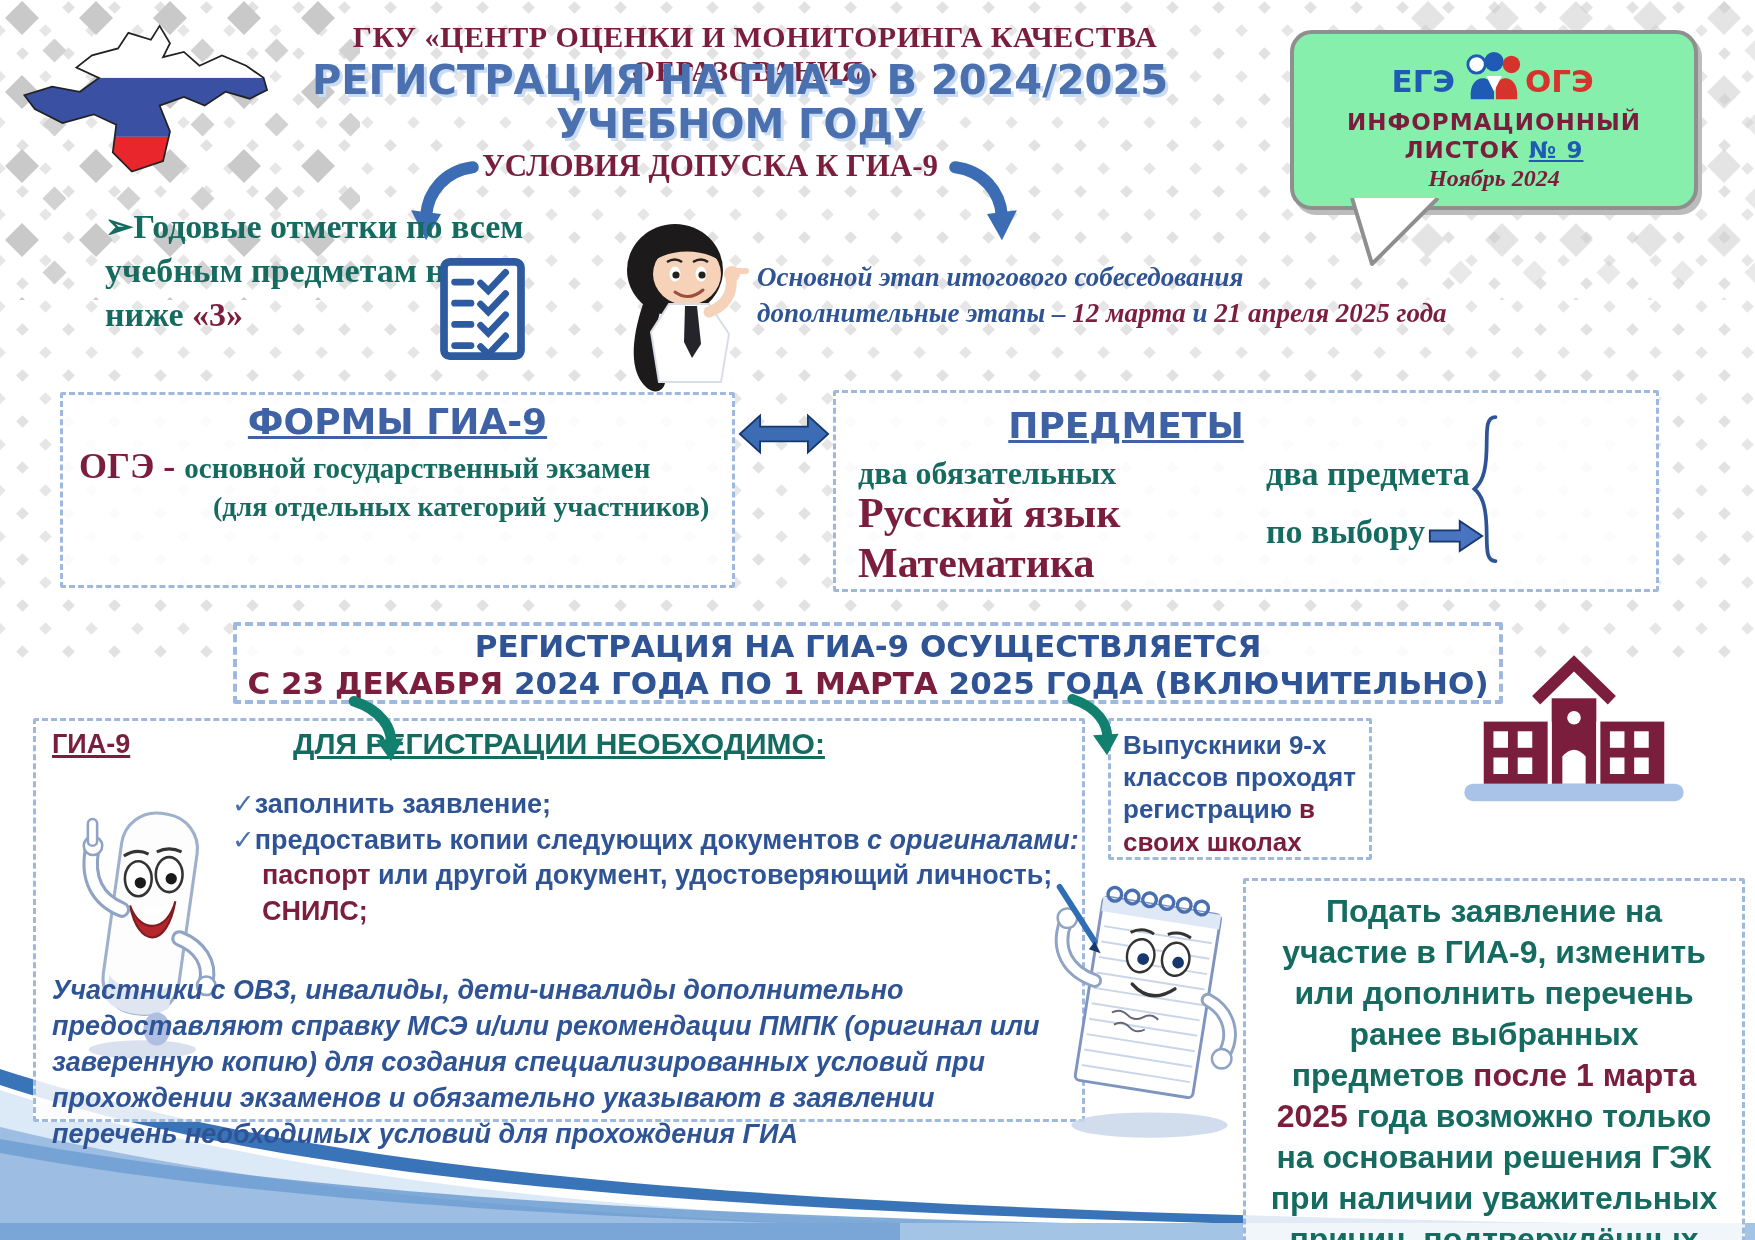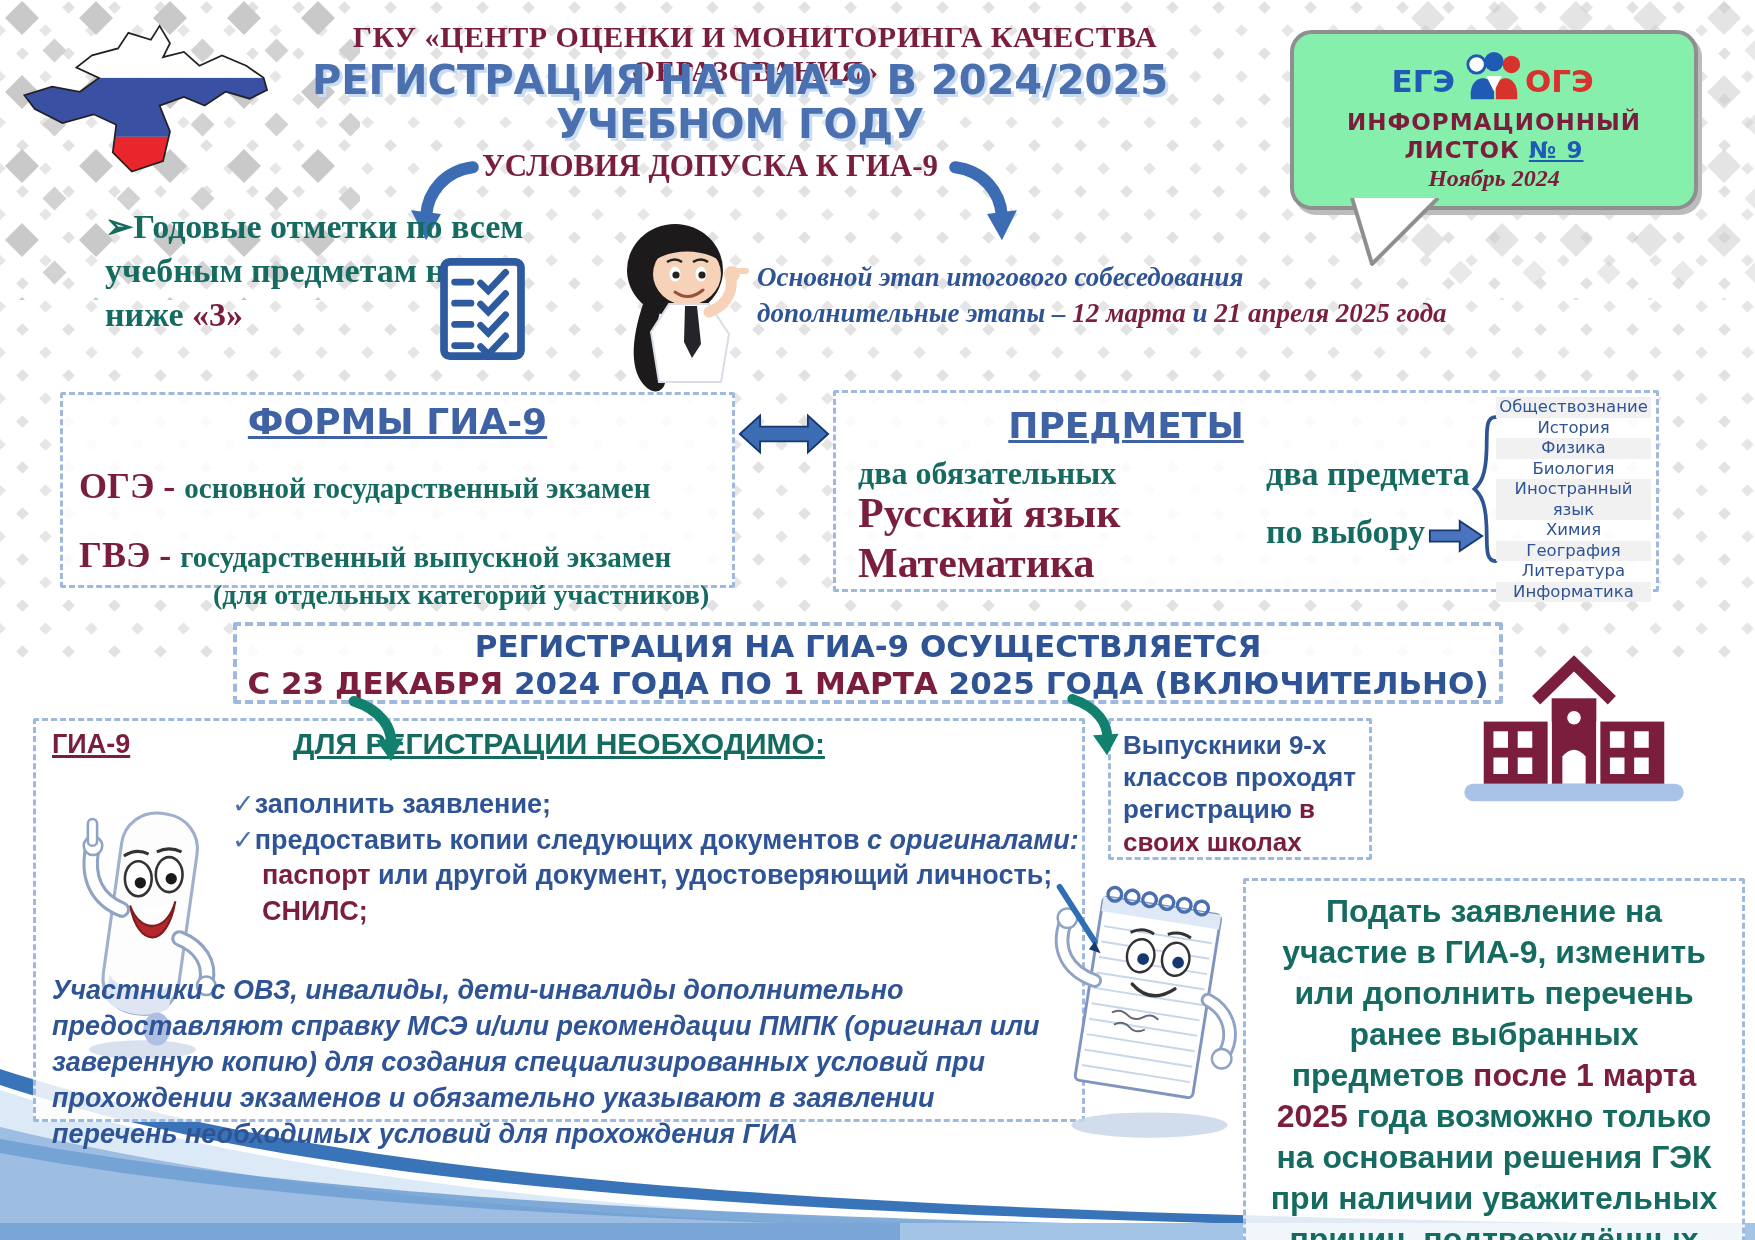--- a/index.html
+++ b/index.html
@@ -29,21 +29,21 @@
 
   #cond-left{left:105px;top:205px;width:440px;font-size:34px;font-weight:bold;line-height:1.3;}
   #check-icon{left:435px;top:258px;}
   #cond-right-head{left:755px;top:210px;width:640px;font-size:34px;font-weight:bold;}
   #cond-right-details{left:757px;top:260px;width:760px;font-size:27px;font-weight:bold;font-style:italic;
                       line-height:1.32;color:#2f5496;}
 
   #forms-box{left:60px;top:392px;width:669px;height:190px;}
   .box-title{display:block;text-align:center;font-size:36px;font-weight:bold;color:#3f62a5;
              text-decoration:underline;text-decoration-thickness:3px;margin-top:6px;}
-  .form-line{margin:20px 0 0 16px;line-height:1.35;}
+  .form-line{margin:0 0 0 16px;line-height:1.35;}
   .abbr{font-size:36px;font-weight:bold;color:#7b1d3d;font-family:"Liberation Serif",serif;}
   .formdef{font-size:29px;font-weight:bold;color:#156b60;font-family:"Liberation Serif",serif;}
   .form-note{margin-left:150px;font-size:28px;font-weight:bold;color:#156b60;font-family:"Liberation Serif",serif;}
 
   #subjects-box{left:833px;top:390px;width:820px;height:196px;}
   #subjects-title{position:absolute;left:0;top:6px;width:580px;text-align:center;}
   #mand-label{position:absolute;left:22px;top:62px;font-size:32px;font-weight:bold;color:#156b60;}
   #mand-1{position:absolute;left:22px;top:96px;font-size:42px;font-weight:bold;color:#7b1d3d;}
   #mand-2{position:absolute;left:22px;top:146px;font-size:42px;font-weight:bold;color:#7b1d3d;}
   #choice-1{position:absolute;left:430px;top:62px;font-size:34px;font-weight:bold;color:#156b60;}
@@ -185,54 +185,40 @@
   <div class="abs serif" id="cond-right-details" style="z-index:2;">
     <div>Основной этап итогового собеседования</div>
     <div><span>дополнительные этапы – </span><span class="maroon">12 марта</span><span> и </span><span class="maroon">21 апреля 2025 года</span></div>
   </div>
 
   <div class="abs dashbox" id="forms-box" style="z-index:1;">
     <span class="box-title sans">ФОРМЫ ГИА-9</span>
     <div class="form-line">
       <span class="abbr">ОГЭ</span><span class="abbr"> - </span><span class="formdef">основной государственный экзамен</span>
     </div>
-    <div class="form-line">
-      <span class="abbr">ГВЭ</span><span class="abbr"> - </span><span class="formdef">государственный выпускной экзамен</span>
-    </div>
     <div class="form-note">(для отдельных категорий участников)</div>
   </div>
 
   <svg class="abs" style="left:738px;top:408px;z-index:2;" width="92" height="52" viewBox="0 0 100 56">
     <polygon points="2,28 24,8 24,20 76,20 76,8 98,28 76,48 76,36 24,36 24,48" fill="#3b6cb4" stroke="#17386e" stroke-width="2"></polygon>
   </svg>
 
   <div class="abs dashbox serif" id="subjects-box" style="z-index:1;">
     <span class="box-title sans" id="subjects-title">ПРЕДМЕТЫ</span>
     <span id="mand-label">два обязательных</span>
     <span id="mand-1">Русский язык</span>
     <span id="mand-2">Математика</span>
     <span id="choice-1">два предмета</span>
     <span id="choice-2">по выбору</span>
     <svg id="choice-arrow" width="56" height="34" viewBox="0 0 60 36">
       <polygon points="2,12 34,12 34,2 58,18 34,34 34,24 2,24" fill="#4a74c0" stroke="#17386e" stroke-width="2"></polygon>
     </svg>
     <svg id="brace" width="30" height="200" viewBox="0 0 40 200">
       <path d="M34,4 C20,4 23,24 22,50 C21,80 15,92 6,100 C15,108 21,120 22,150 C23,176 20,196 34,196" stroke="#2f5496" stroke-width="5" fill="none" stroke-linecap="round"></path>
     </svg>
-    <div id="subject-list" class="sans">
-      <span class="subj">Обществознание</span>
-      <span class="subj">История</span>
-      <span class="subj">Физика</span>
-      <span class="subj">Биология</span>
-      <span class="subj">Иностранный язык</span>
-      <span class="subj">Химия</span>
-      <span class="subj">География</span>
-      <span class="subj">Литература</span>
-      <span class="subj">Информатика</span>
-    </div>
   </div>
 
   <div class="abs dashbox sans" id="reg-banner" style="z-index:1;">
     <div class="blue">РЕГИСТРАЦИЯ НА ГИА-9 ОСУЩЕСТВЛЯЕТСЯ</div>
     <div>
       <span class="maroon">С 23 ДЕКАБРЯ</span><span class="blue"> 2024 ГОДА ПО </span><span class="maroon">1 МАРТА</span><span class="blue"> 2025 ГОДА (ВКЛЮЧИТЕЛЬНО)</span>
     </div>
   </div>
 
   <svg class="abs" style="left:345px;top:696px;z-index:2;" width="62" height="66" viewBox="0 0 70 75">

